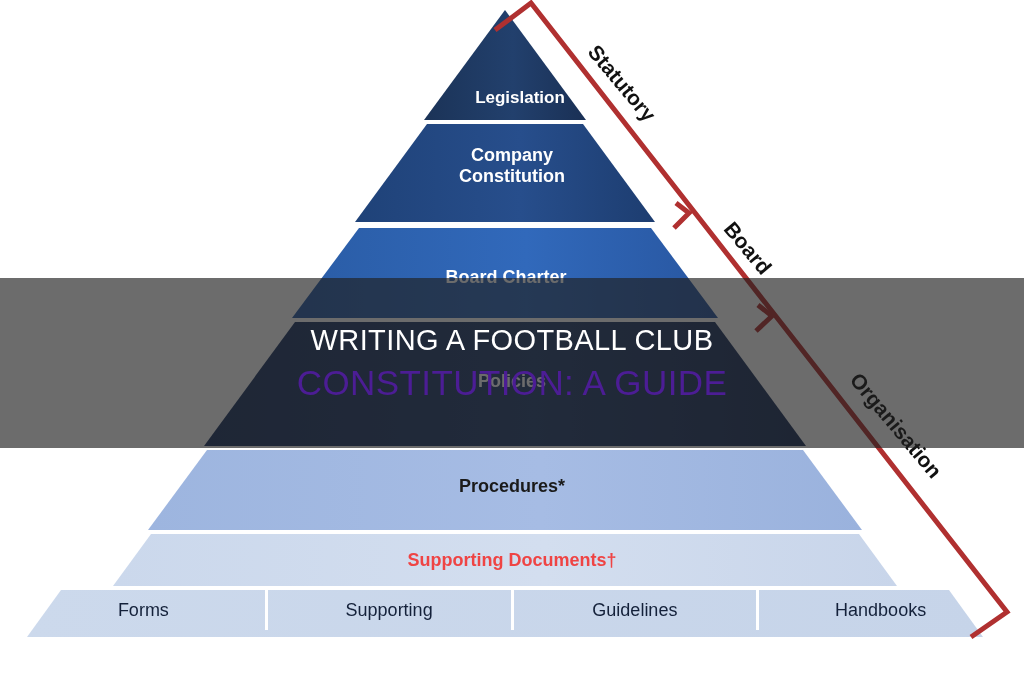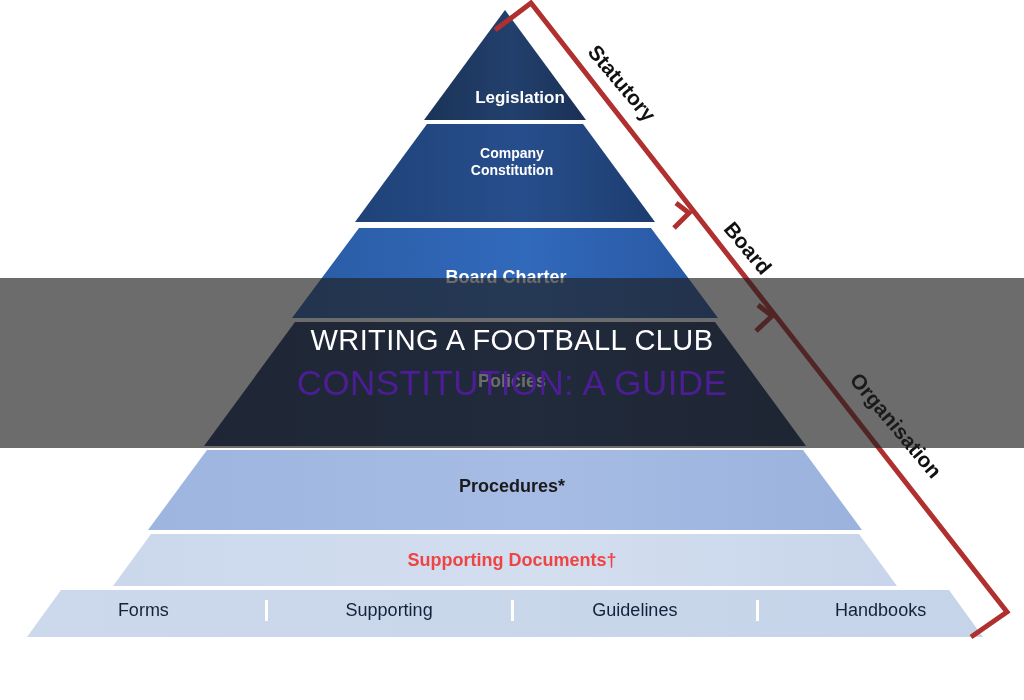--- a/index.html
+++ b/index.html
@@ -33,21 +33,21 @@
     line-height: 1.18;
     pointer-events: none;
     white-space: pre-line;
   }
   .lbl-legislation {
     left: 8px; width: 1024px; top: 88px;
     font-size: 17px; color: #ffffff;
   }
   .lbl-constitution {
     left: 0; width: 1024px; top: 145px;
-    font-size: 14px; color: #ffffff;
+    font-size: 18px; color: #ffffff;
   }
   .lbl-boardcharter {
     left: 0; width: 1012px; top: 267px;
     font-size: 18px; color: #ffffff;
   }
   .lbl-policies {
     left: 0; width: 1024px; top: 371px;
     font-size: 18px; color: #ffffff;
   }
   .lbl-procedures {
@@ -61,21 +61,20 @@
 
   
   #bottom-row {
     position: absolute;
     left: 22px;
     top: 590px;
     width: 980px;
     height: 40px;
     display: flex;
     pointer-events: none;
-    align-items: center;
   }
   .bottom-cell {
     flex: 1 1 0;
     display: flex;
     align-items: center;
     justify-content: center;
     font-size: 18px;
     color: #14213a;
     border-right: 3px solid #ffffff;
     box-sizing: border-box;

